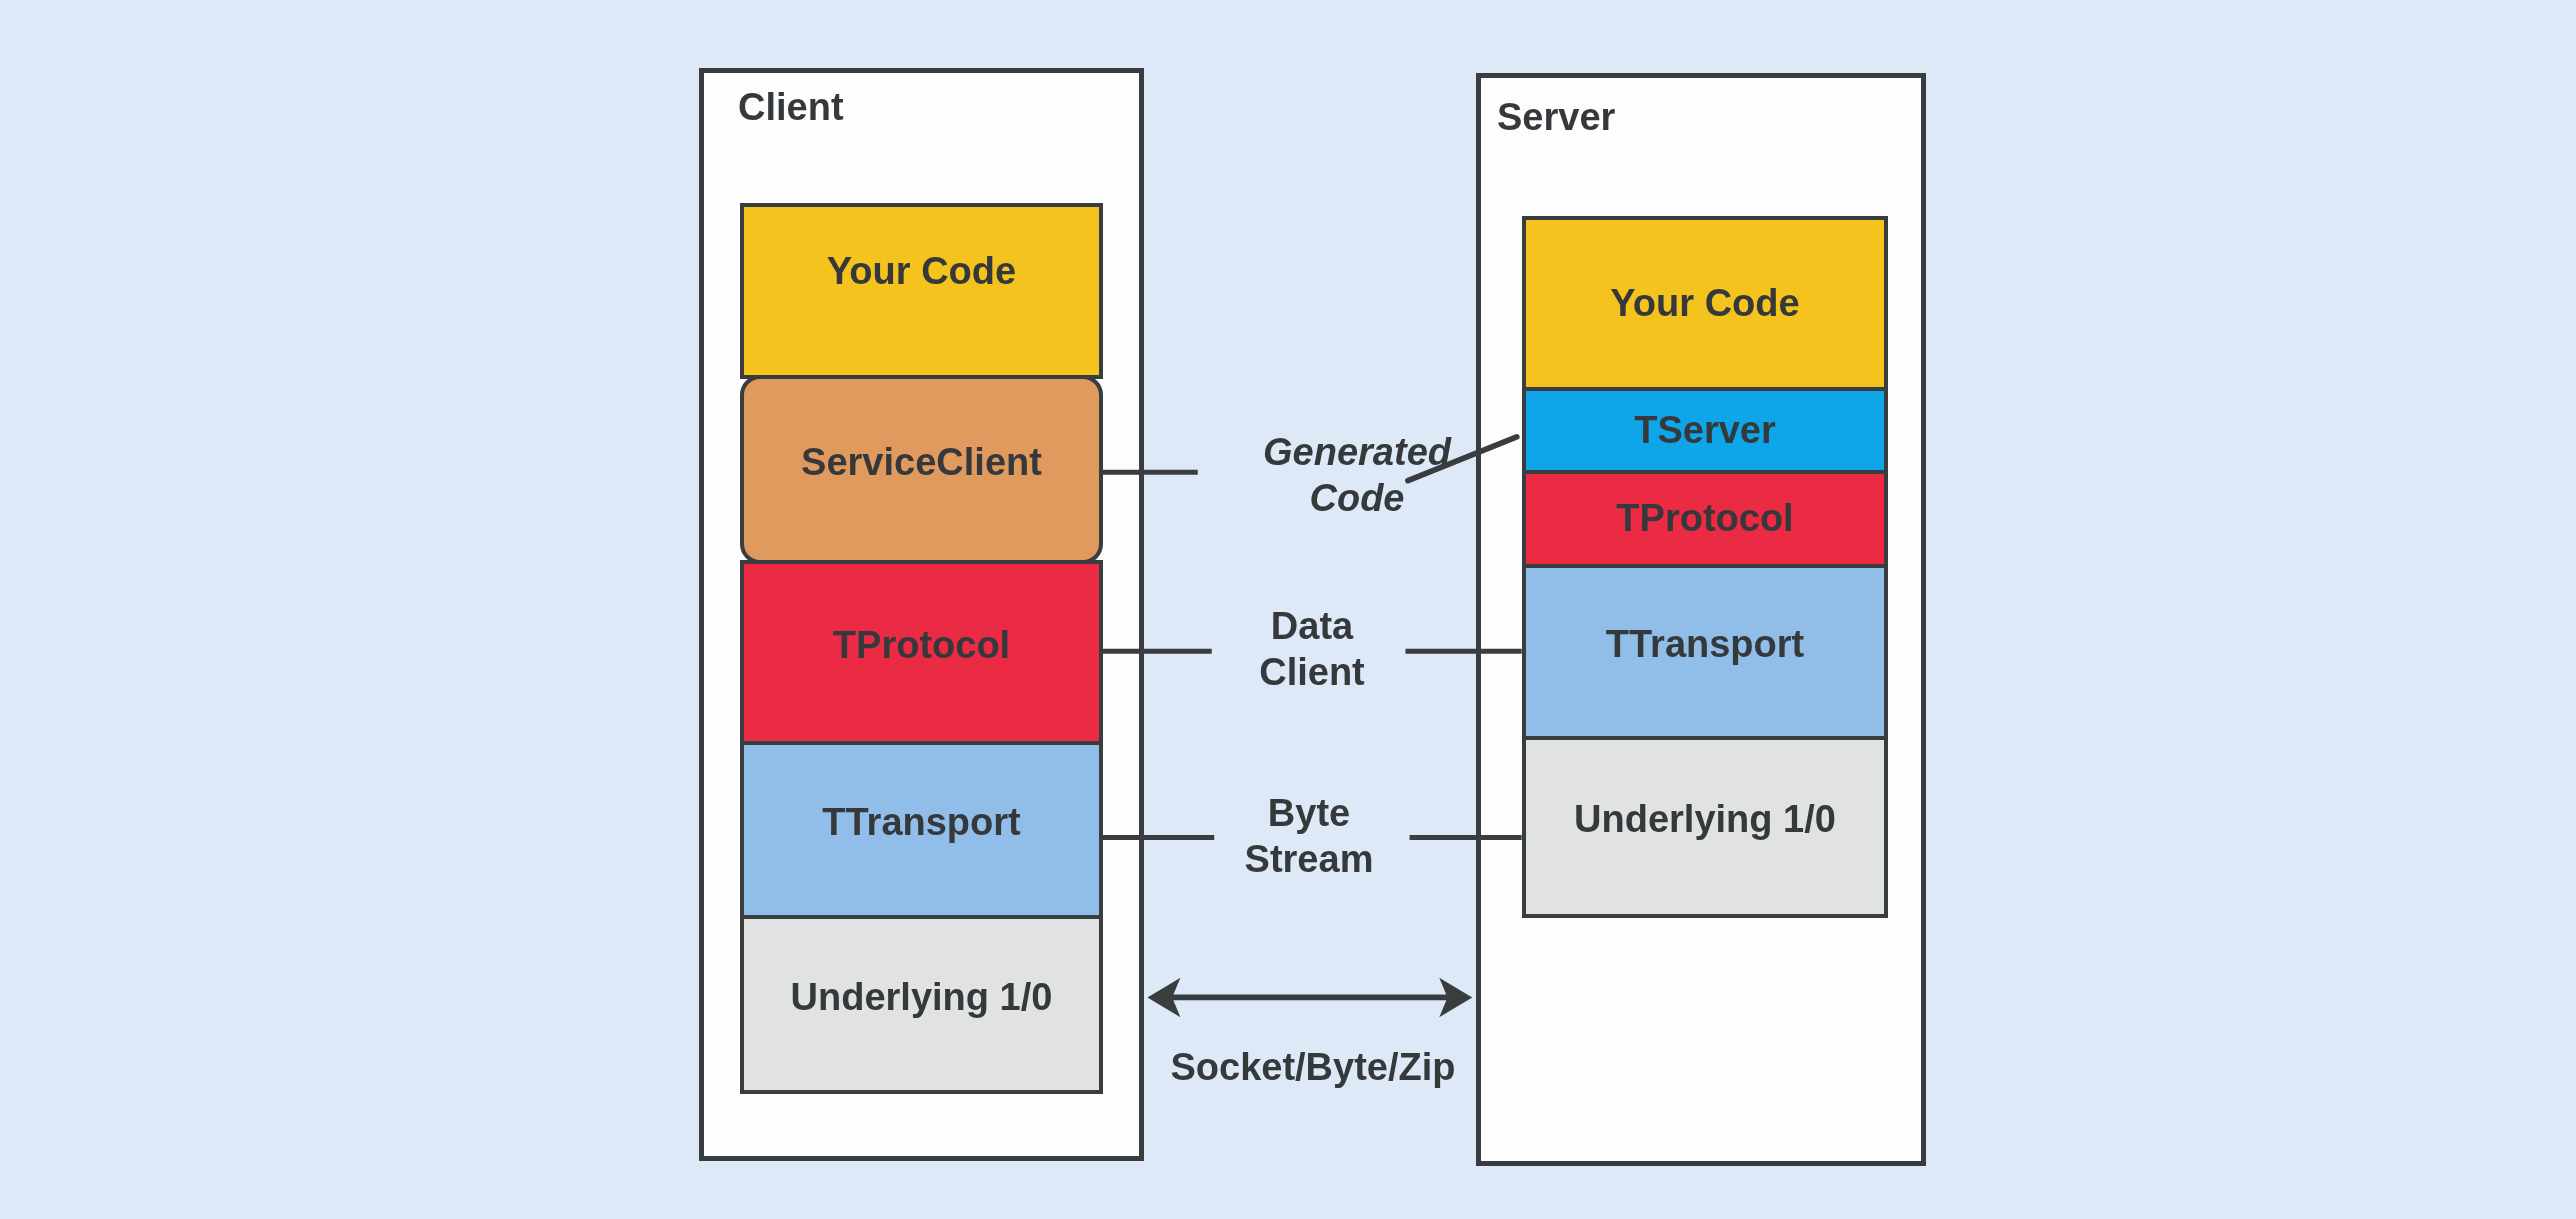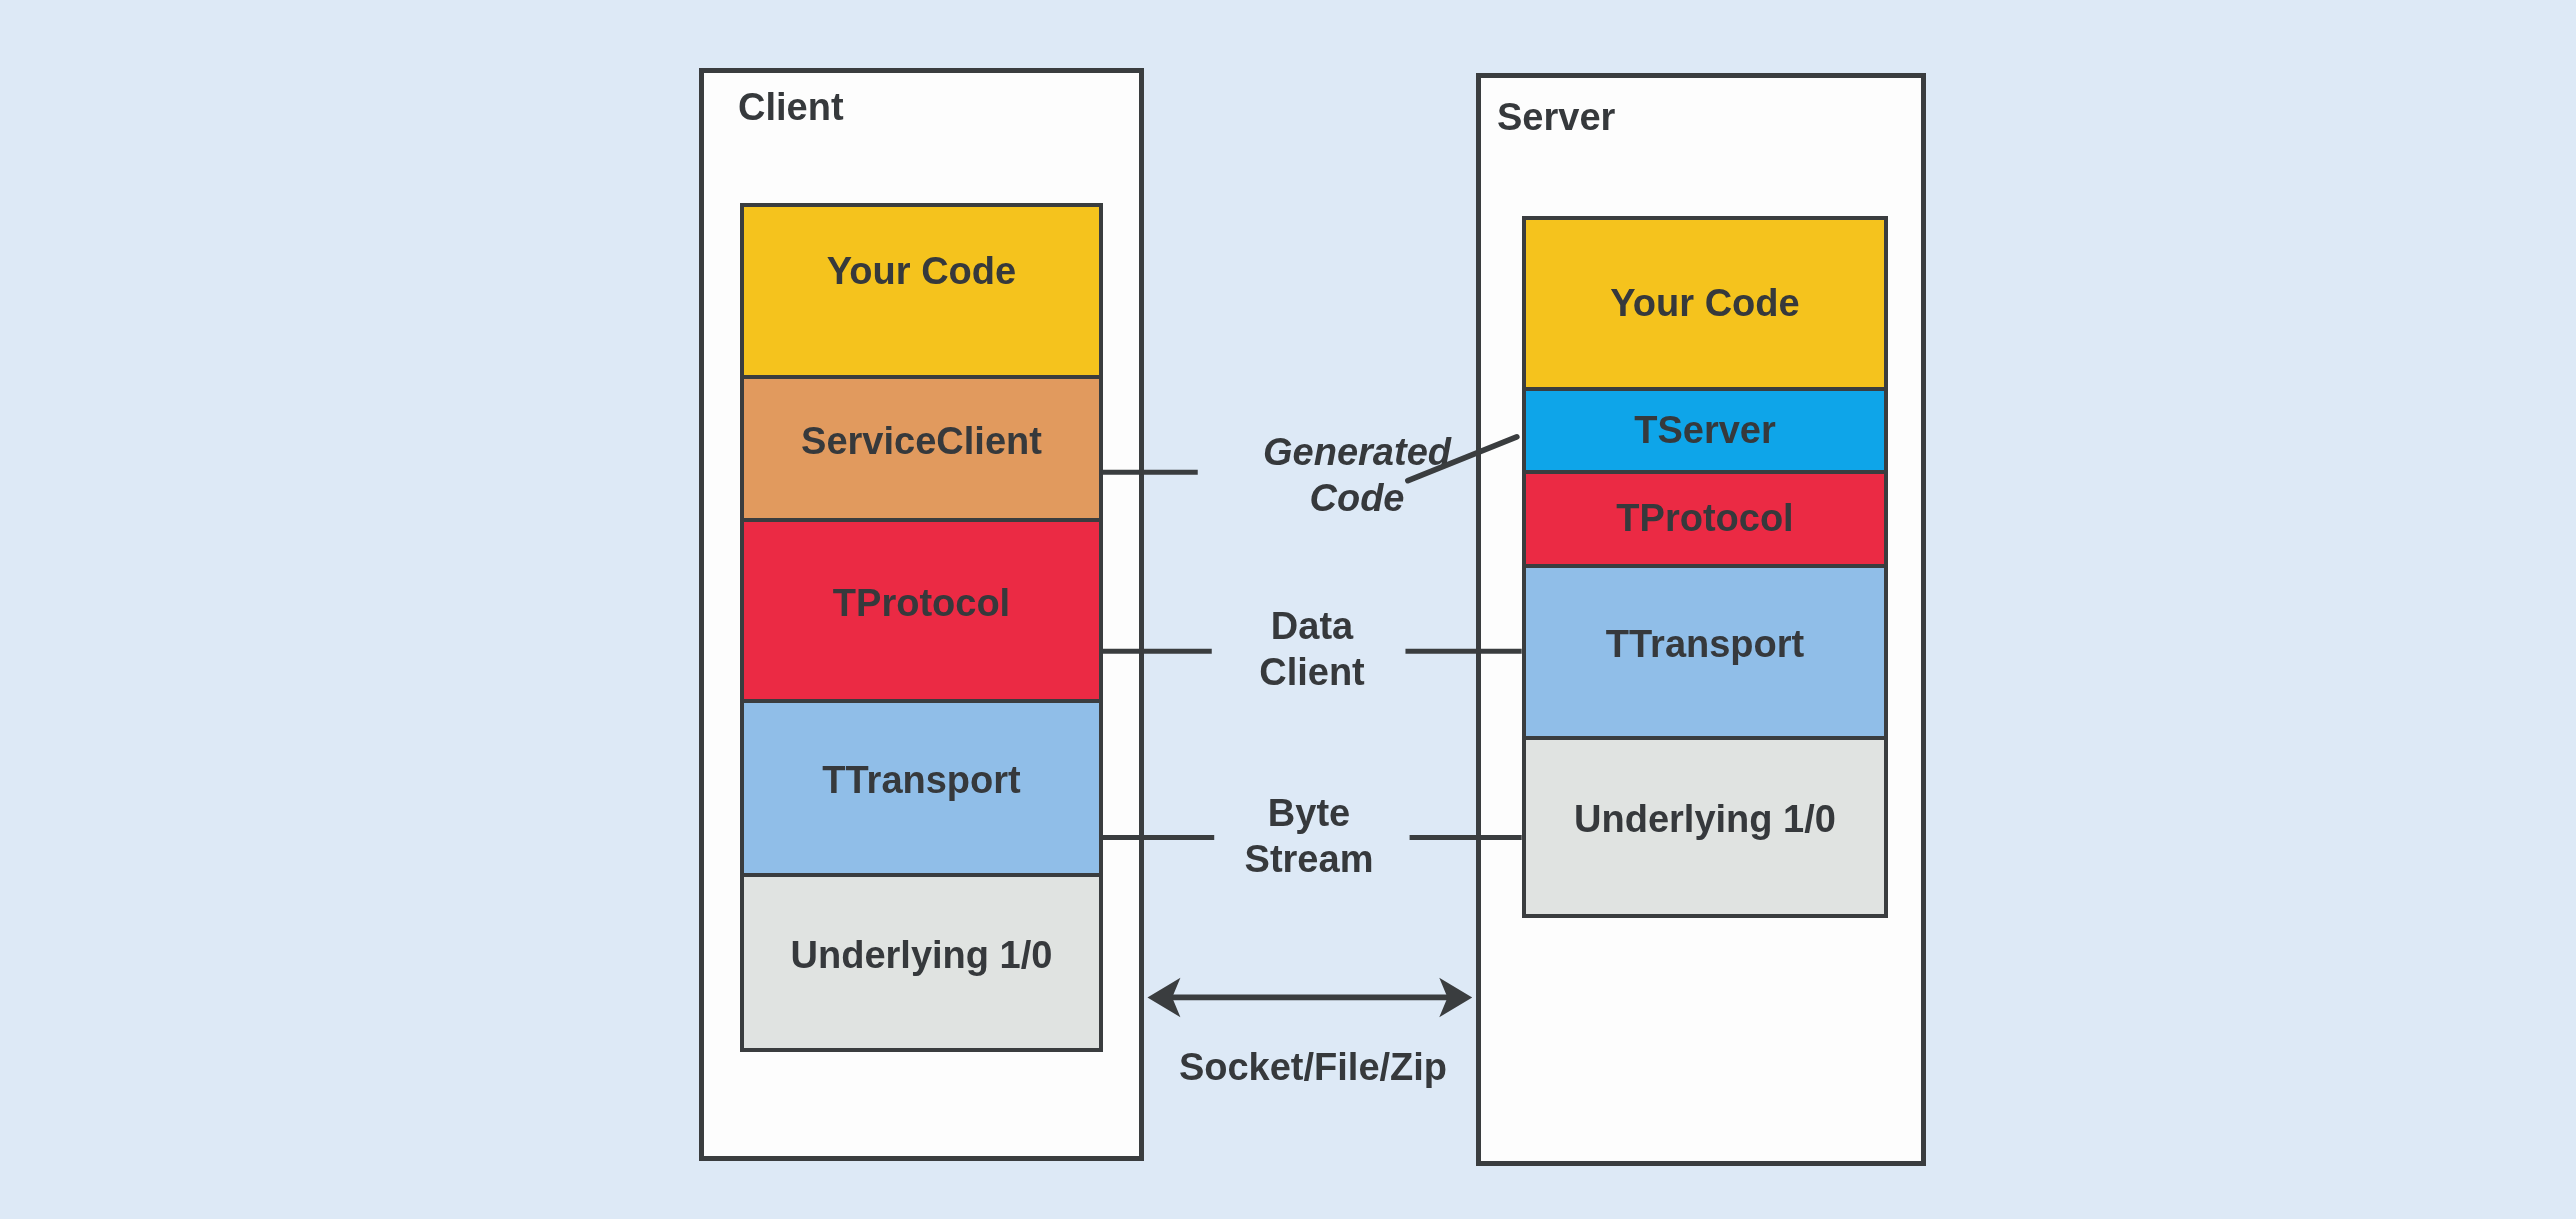--- a/index.html
+++ b/index.html
@@ -31,21 +31,21 @@
     border: 4.1px solid #3a3d3f;
     display: flex; align-items: center; justify-content: center;
   }
   .layer + .layer { margin-top: -4.1px; }
   .layer-label {
     font-size: 38px; font-weight: 700; color: #36393c; white-space: nowrap;
     transform: translateY(-6.6px);
   }
   
   .stack-client .layer:nth-child(1) { height: 176px; }
-  .stack-client .layer:nth-child(2) { height: 147px; }
+  .stack-client .layer:nth-child(2) { height: 189px; border-radius: 20px; }
   .stack-client .layer:nth-child(3) { height: 185px; }
   .stack-client .layer:nth-child(4) { height: 178px; }
   .stack-client .layer:nth-child(5) { height: 179px; }
   .stack-client .layer:nth-child(1) .layer-label { transform: translateY(-20px); }
   
   .stack-server .layer:nth-child(1) { height: 175px; }
   .stack-server .layer:nth-child(2) { height: 87px; }
   .stack-server .layer:nth-child(3) { height: 98px; }
   .stack-server .layer:nth-child(4) { height: 176px; }
   .stack-server .layer:nth-child(5) { height: 182px; }
@@ -119,21 +119,21 @@
       <span class="layer-label">Underlying 1/0</span>
     </div>
   </div>
 
   <div class="annotation ann-generated">Generated
 Code</div>
   <div class="annotation ann-data">Data
 Client</div>
   <div class="annotation ann-byte">Byte
 Stream</div>
-  <div class="annotation ann-socket">Socket/File/Zip</div>
+  <div class="annotation ann-socket">Socket/Byte/Zip</div>
 
   <svg class="overlay" width="2576" height="1220" viewBox="0 0 3125 1480">
     <line class="connector" x1="1336" y1="573" x2="1453" y2="573"></line>
     <line class="connector-diag" x1="1708" y1="583" x2="1840" y2="530"></line>
     <line class="connector" x1="1338" y1="790" x2="1470" y2="790"></line>
     <line class="connector" x1="1705" y1="790" x2="1846" y2="790"></line>
     <line class="connector" x1="1338" y1="1016" x2="1473" y2="1016"></line>
     <line class="connector" x1="1710" y1="1016" x2="1846" y2="1016"></line>
     <g>
       <line class="arrow-shaft" x1="1418" y1="1210" x2="1760" y2="1210"></line>

